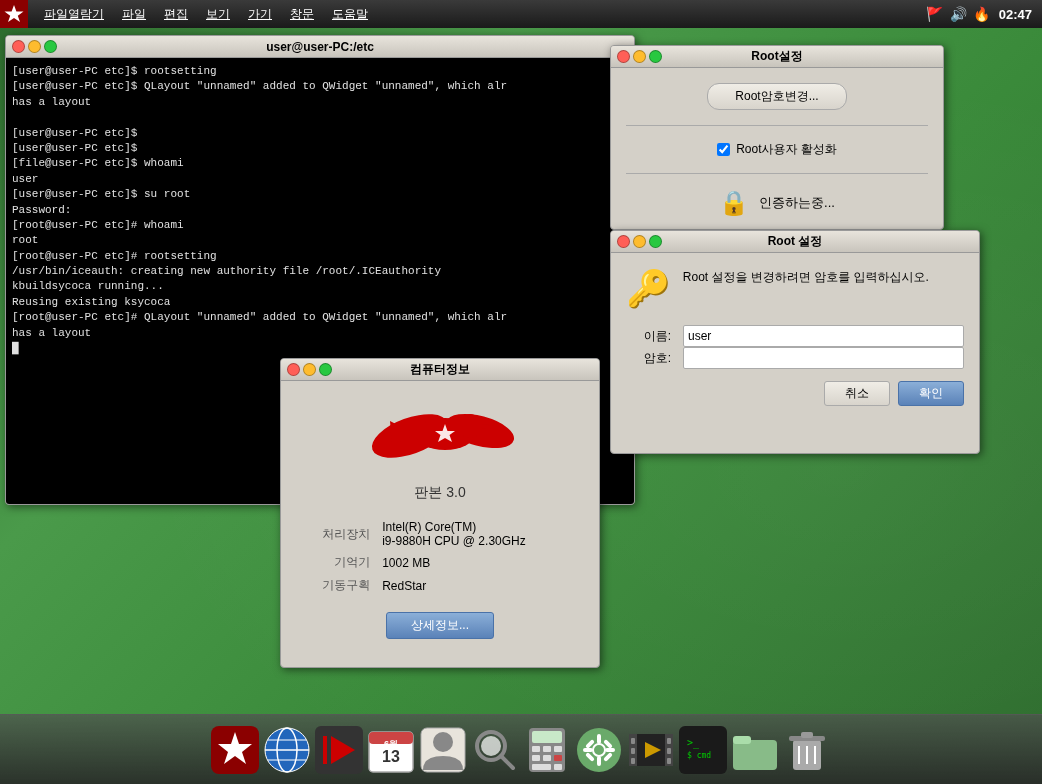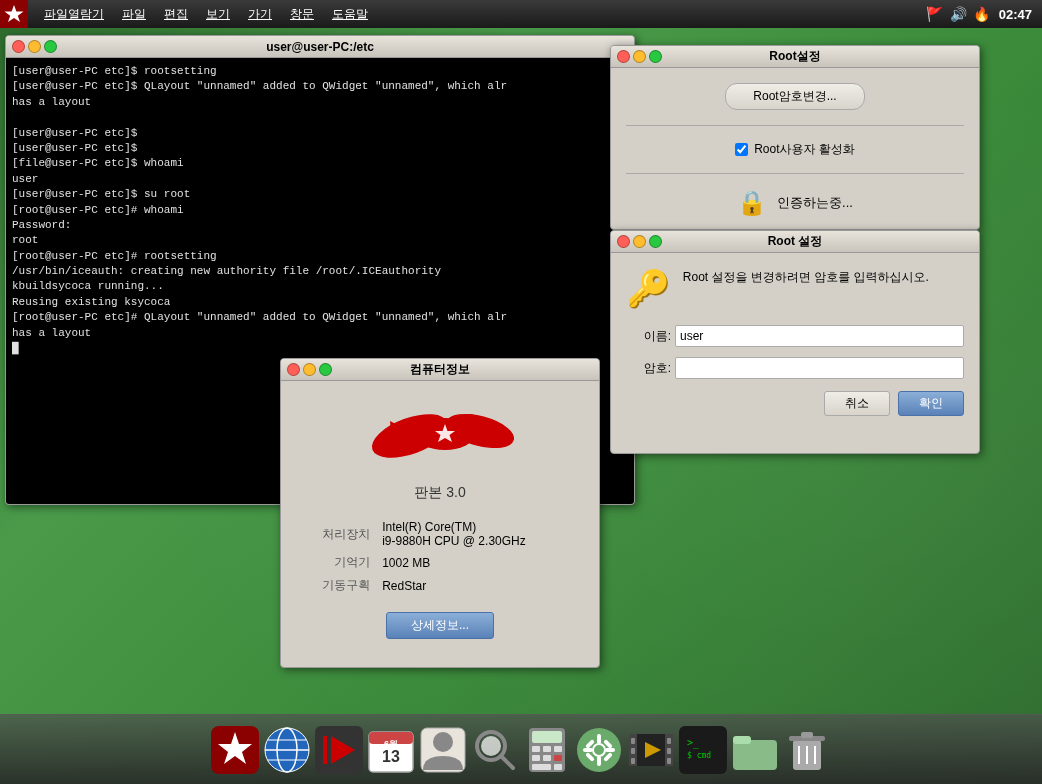--- a/index.html
+++ b/index.html
@@ -117,21 +117,21 @@
       padding: 6px;
       height: calc(100% - 22px);
       overflow: hidden;
       line-height: 1.4;
     }
 
     
     .root-settings-window {
       top: 45px;
       left: 610px;
-      width: 370px;
+      width: 334px;
       height: 185px;
     }
     .root-settings-content {
       padding: 15px;
       display: flex;
       flex-direction: column;
       align-items: center;
       gap: 10px;
     }
     .qs-button {
@@ -187,22 +187,21 @@
       color: #8b6914;
     }
     .auth-desc {
       font-size: 12px;
       line-height: 1.5;
       max-width: 250px;
     }
     .form-row {
       display: flex;
       align-items: center;
-      margin-bottom: 10px;
-      gap: 4px;
+      gap: 12px;
     }
     .form-label {
       font-size: 12px;
       min-width: 45px;
       text-align: right;
     }
     .form-input {
       flex: 1;
       height: 22px;
       border: 1px solid #aaa;
@@ -374,22 +373,22 @@
   <div class="terminal-content">
     <div>[user@user-PC etc]$ rootsetting</div>
     <div>[user@user-PC etc]$ QLayout "unnamed" added to QWidget "unnamed", which alr</div>
     <div>has a layout</div>
     <div>&nbsp;</div>
     <div>[user@user-PC etc]$</div>
     <div>[user@user-PC etc]$</div>
     <div>[file@user-PC etc]$ whoami</div>
     <div>user</div>
     <div>[user@user-PC etc]$ su root</div>
+    <div>Password:</div>
     <div>[root@user-PC etc]# whoami</div>
-    <div>Password:</div>
     <div>root</div>
     <div>[root@user-PC etc]# rootsetting</div>
     <div>/usr/bin/iceauth:  creating new authority file /root/.ICEauthority</div>
     <div>kbuildsycoca running...</div>
     <div>Reusing existing ksycoca</div>
     <div>[root@user-PC etc]# QLayout "unnamed" added to QWidget "unnamed", which alr</div>
     <div>has a layout</div>
     <div>█</div>
   </div>
 </div>

